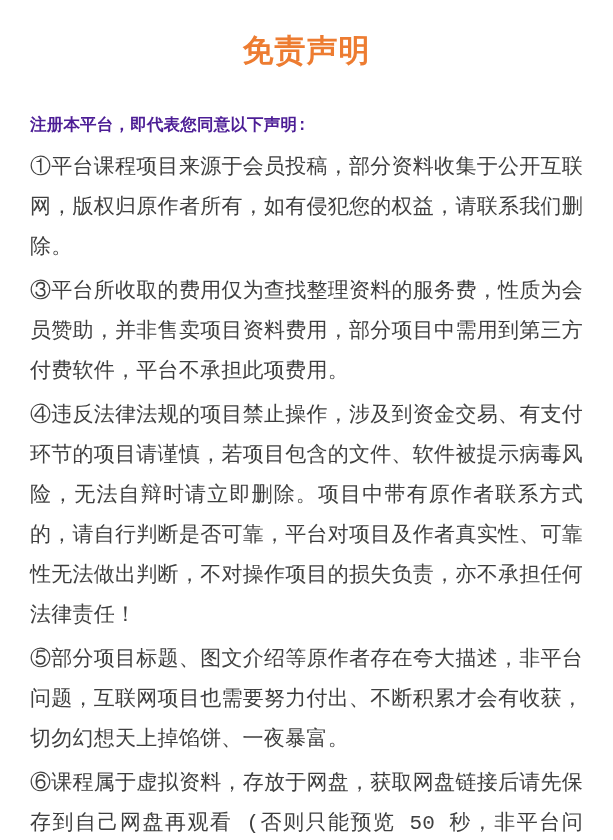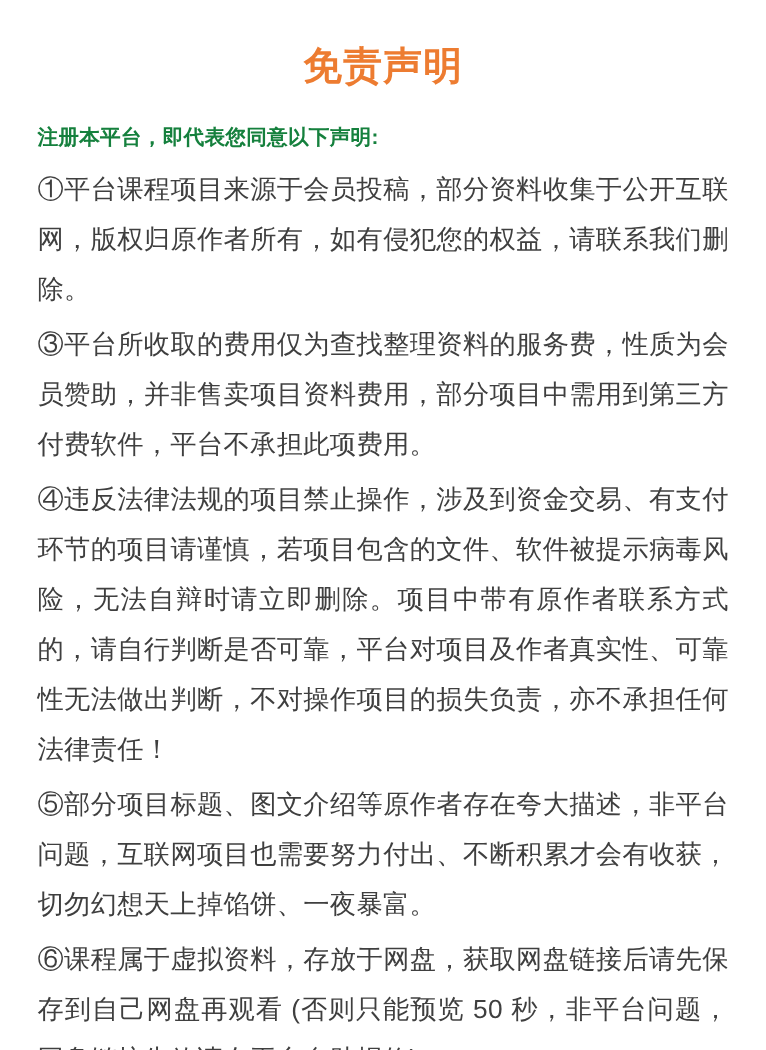--- a/index.html
+++ b/index.html
@@ -8,35 +8,35 @@
     background: #ffffff;
   }
   .page {
     position: relative;
     width: 613px;
     height: 840px;
     background: #ffffff;
     box-sizing: border-box;
     padding: 0 30px;
     overflow: hidden;
-    font-family: Liberation Sans, sans-serif;
+    font-family: Liberation Mono, monospace;
   }
   .doc-title {
     margin: 0;
     padding-top: 36px;
     text-align: center;
     color: #ED7C31;
     font-size: 31px;
     line-height: 34px;
     font-weight: 700;
     letter-spacing: 1px;
   }
   .intro {
-    margin-top: 30px;
-    color: #15803d;
+    margin-top: 46px;
+    color: #4c1d95;
     font-size: 16.5px;
     line-height: 20px;
     font-weight: 700;
     letter-spacing: 0.2px;
   }
   .paragraphs {
     margin-top: 12px;
   }
   .paragraphs p {
     margin: 0 0 4px 0;

